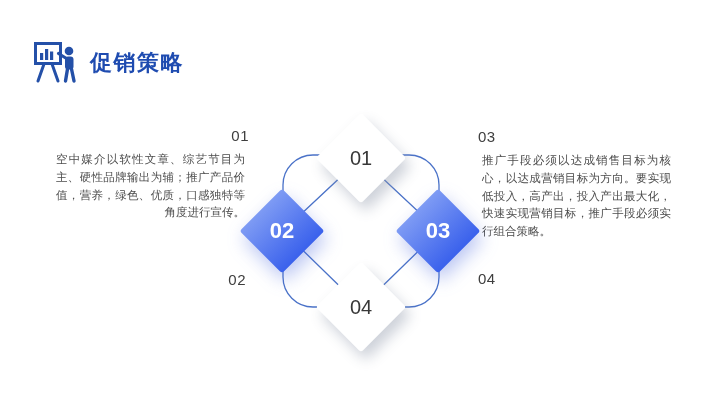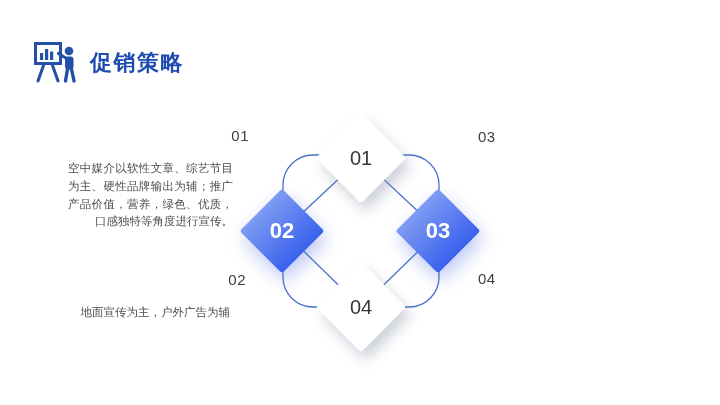--- a/index.html
+++ b/index.html
@@ -12,21 +12,21 @@
   .hdr-title{
     position:absolute;left:90px;top:48px;font-size:22px;font-weight:bold;
     letter-spacing:1.5px;color:var(--title-color,#1E4BB0);
   }
   
   .tblock{position:absolute;color:var(--body-text,#4C4C4C);}
   .tblock .num{
     font-size:15px;color:var(--num-text,#3E3E3E);letter-spacing:.5px;margin-bottom:7px;
   }
   .tblock p{
-    margin:16px;font-size:11.5px;line-height:1.55;
+    margin:4px;font-size:11.5px;line-height:1.55;
   }
   .b1{left:52px;top:127px;width:197px;text-align:right;}
   .b1 p{text-align:justify;text-align-last:right;}
   .b2{left:58px;top:271px;width:188px;text-align:right;}
   .b3{left:478px;top:128px;width:197px;text-align:left;}
   .b3 p{text-align:justify;text-align-last:left;}
   .b4{left:478px;top:270px;width:212px;text-align:left;}
   
   .diagram{position:absolute;left:230px;top:105px;width:250px;height:250px;}
   .diagram svg.lines{position:absolute;left:0;top:0;}
@@ -74,25 +74,25 @@
   </svg>
   <div class="hdr-title">促销策略</div>
 
   <div class="tblock b1">
     <div class="num">01</div>
     <p>空中媒介以软性文章、综艺节目为主、硬性品牌输出为辅；推广产品价值，营养，绿色、优质，口感独特等角度进行宣传。</p>
   </div>
 
   <div class="tblock b2">
     <div class="num">02</div>
-    <p>地面宣传为主，户外广告为辅</p>
   </div>
 
   <div class="tblock b3">
     <div class="num">03</div>
+    <p>推广手段必须以达成销售目标为核心，以达成营销目标为方向。要实现低投入，高产出，投入产出最大化，快速实现营销目标，推广手段必须实行组合策略。</p>
   </div>
 
   <div class="tblock b4">
     <div class="num">04</div>
   </div>
 
   <div class="diagram">
     <svg class="lines" width="250" height="250" viewBox="0 0 250 250" fill="none">
       <rect x="53" y="50" width="156" height="152" rx="30" ry="30" stroke="#4A72C8" stroke-width="1.3"></rect>
       <polygon points="131,53 209,126 131,202 53,126" stroke="#4A72C8" stroke-width="1.3" fill="none"></polygon>

